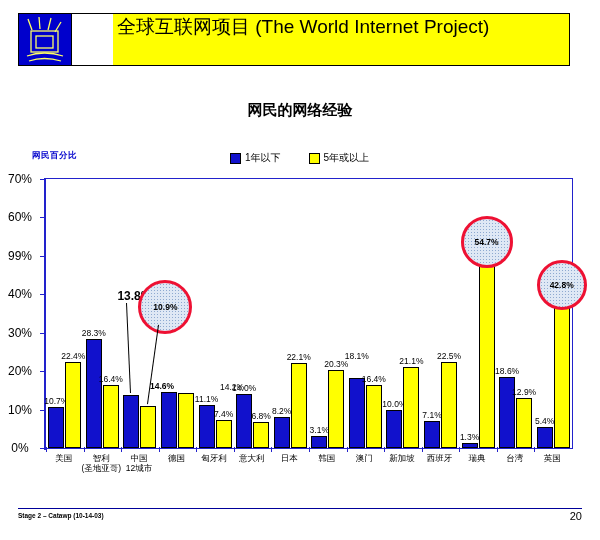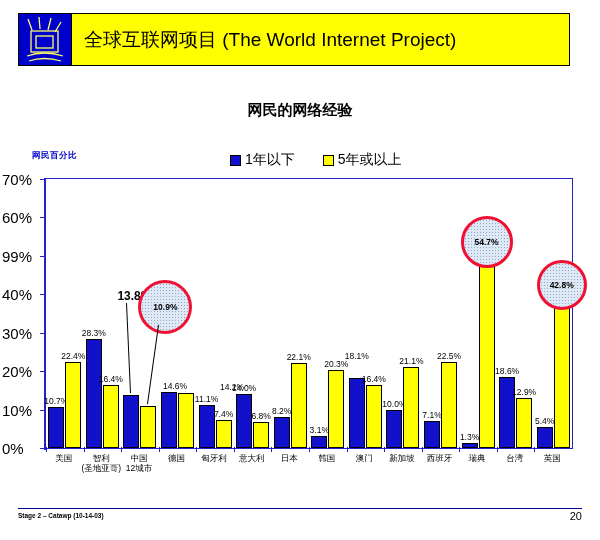--- a/index.html
+++ b/index.html
@@ -13,56 +13,56 @@
     position:absolute;left:18px;top:13px;width:552px;height:53px;
     display:flex;align-items:stretch;
     border:1px solid #000;box-sizing:border-box;
   }
   #title-logo{
     width:52px;background:#0000cc;position:relative;flex:0 0 52px;
     border-right:1px solid #000;overflow:hidden;
   }
   #title-logo svg{position:absolute;left:0;top:0;}
   #title-text-box{
-    flex:1;background:#ffff00;display:flex;align-items:center;
-    padding-left:12px;box-sizing:border-box;
+    flex:1;background:#ffff00;display:flex;
+    padding-left:4px;box-sizing:border-box;margin-left:41px;
   }
   #title-text{
     font-size:19px;color:#000;white-space:nowrap;letter-spacing:0px;
   }
   
   #chart-title{
     position:absolute;left:0;top:101px;width:600px;text-align:center;
     font-size:15px;font-weight:bold;color:#000;
   }
   
   #y-axis-label{
     position:absolute;left:32px;top:150px;
     font-size:8.5px;font-weight:bold;color:#0000cc;letter-spacing:.5px;
   }
   
   #legend{
     position:absolute;left:230px;top:151px;display:flex;gap:28px;align-items:center;
   }
   .legend-item{display:flex;align-items:center;gap:4px;}
   .legend-swatch{width:11px;height:11px;border:1px solid #000;box-sizing:border-box;}
-  .legend-label{font-size:14px;color:#000;white-space:nowrap;}
+  .legend-label{font-size:10px;color:#000;white-space:nowrap;}
   
   #plot-wrap{position:absolute;left:0;top:170px;width:600px;height:290px;}
   #plot-area{
     position:absolute;left:45px;top:8px;width:528px;height:271px;
     border:1px solid #2222cc;border-top:1px solid #2222cc;box-sizing:border-box;
     background:#fff;
   }
   #y-axis-line{
     position:absolute;left:44px;top:8px;width:2px;height:272px;background:#2222cc;
   }
   .ytick-mark{position:absolute;left:40px;width:5px;height:1px;background:#2222cc;}
   .ylabel{
-    position:absolute;width:36px;text-align:left;left:2px;font-size:15px;color:#000;
+    position:absolute;width:36px;text-align:center;left:2px;font-size:12px;color:#000;
     transform:translateY(-50%);
   }
   
   .bar{position:absolute;bottom:0;border:1px solid #000;box-sizing:border-box;}
   .bar.blue{background:#1111cc;}
   .bar.yellow{background:#ffff00;}
   .bar-label{
     position:absolute;font-size:8.5px;color:#000;white-space:nowrap;
     text-align:center;
   }
@@ -158,21 +158,21 @@
         <div class="tickmark" style="left: 0px;"></div>
         <div class="bar blue" style="left: 39.8571px; width: 16px; height: 108.753px;"></div>
         <div class="bar-label" style="left: 31.8571px; width: 32px; bottom: 109.753px;">28.3%</div>
         <div class="bar yellow" style="left: 56.8571px; width: 16px; height: 63.0229px;"></div>
         <div class="bar-label" style="left: 48.8571px; width: 32px; bottom: 64.0229px;">16.4%</div>
         <div class="tickmark" style="left: 37.5714px;"></div>
         <div class="bar blue" style="left: 77.4286px; width: 16px; height: 53.0314px;"></div>
         <div class="bar yellow" style="left: 94.4286px; width: 16px; height: 41.8871px;"></div>
         <div class="tickmark" style="left: 75.1429px;"></div>
         <div class="bar blue" style="left: 115px; width: 16px; height: 56.1057px;"></div>
-        <div class="bar-label" style="left: 113px; width: 32px; bottom: 57.1057px;">14.6%</div>
+        <div class="bar-label" style="left: 100px; width: 32px; bottom: 57.1057px; font-weight: bold;">14.6%</div>
         <div class="bar yellow" style="left: 132px; width: 16px; height: 54.5686px;"></div>
         <div class="bar-label" style="left: 124px; width: 32px; bottom: 55.5686px; margin-left: 46px;">14.2%</div>
         <div class="tickmark" style="left: 112.714px;"></div>
         <div class="bar blue" style="left: 152.571px; width: 16px; height: 42.6557px;"></div>
         <div class="bar-label" style="left: 144.571px; width: 32px; bottom: 43.6557px;">11.1%</div>
         <div class="bar yellow" style="left: 169.571px; width: 16px; height: 28.4371px;"></div>
         <div class="bar-label" style="left: 161.571px; width: 32px; bottom: 29.4371px;">7.4%</div>
         <div class="tickmark" style="left: 150.286px;"></div>
         <div class="bar blue" style="left: 190.143px; width: 16px; height: 53.8px;"></div>
         <div class="bar-label" style="left: 182.143px; width: 32px; bottom: 54.8px;">14.0%</div>

